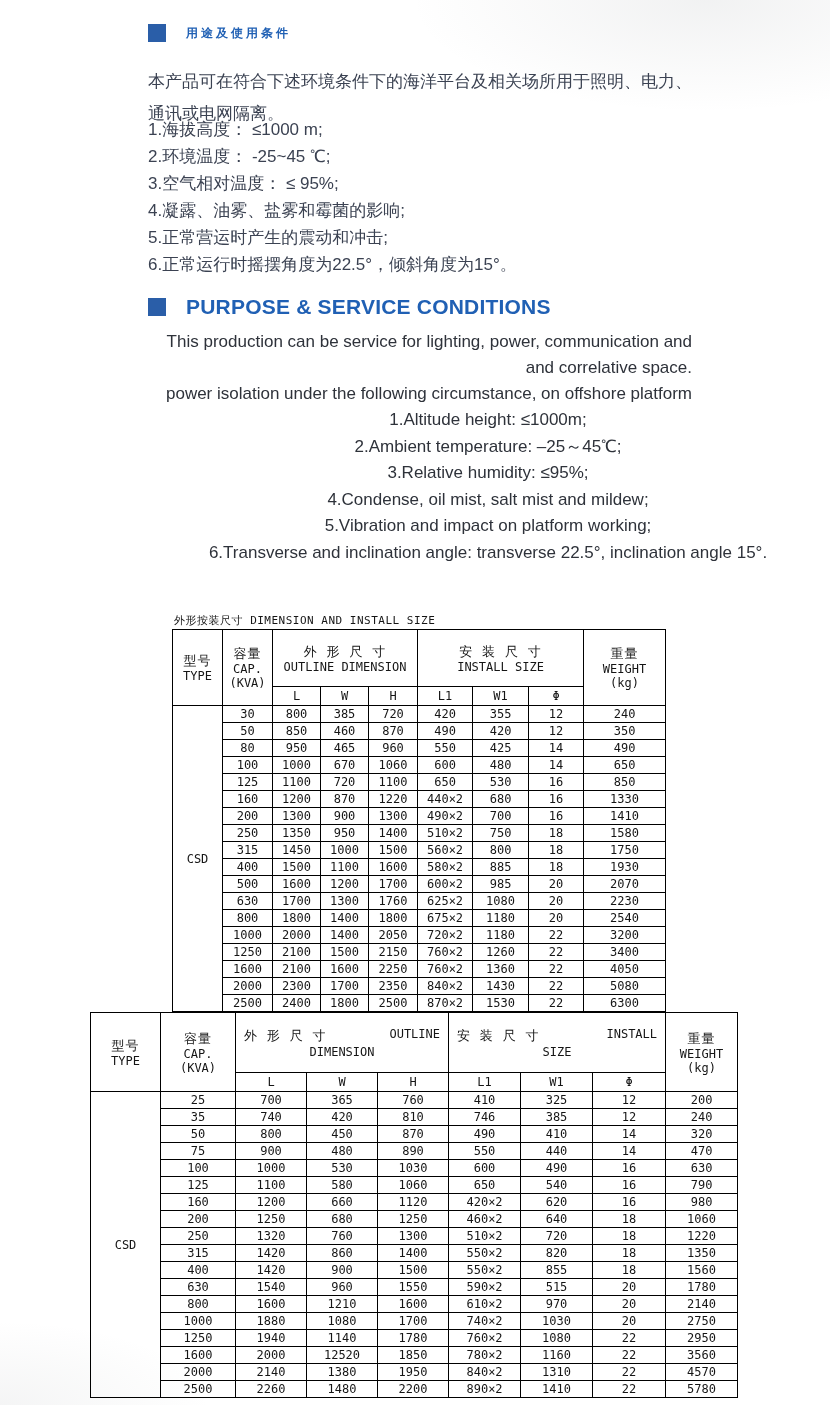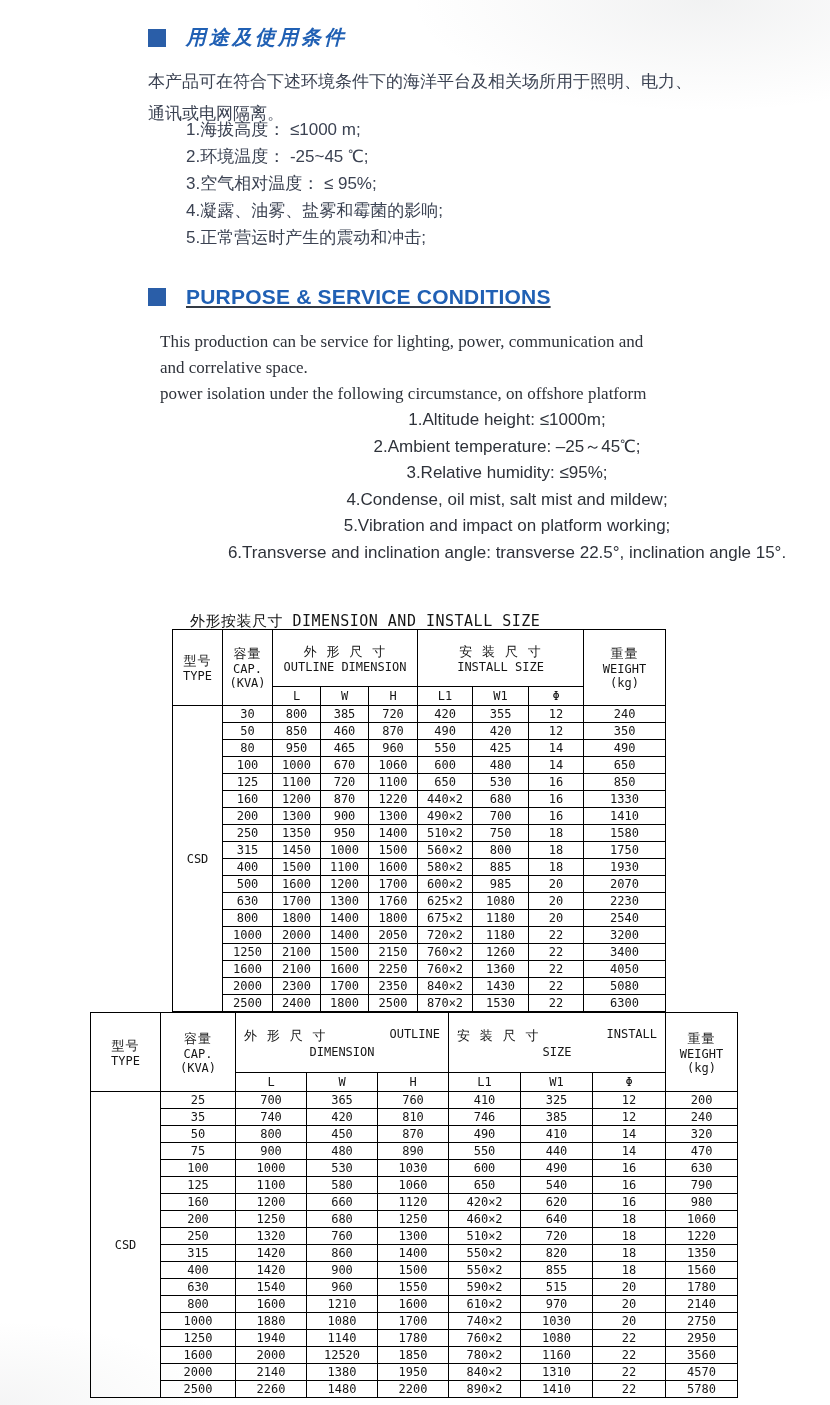--- a/index.html
+++ b/index.html
@@ -14,32 +14,32 @@
   .page{
     position:absolute;inset:0;
     background:
       radial-gradient(ellipse 420px 160px at 85% 0%, rgba(120,125,130,0.10), rgba(0,0,0,0) 70%),
       radial-gradient(ellipse 300px 120px at 0% 100%, rgba(120,125,130,0.08), rgba(0,0,0,0) 70%),
       #ffffff;
   }
   
   .sec-head{position:absolute;display:flex;align-items:center;gap:20px;}
   .bullet{width:18px;height:18px;background:#2a5ea8;flex:0 0 auto;}
-  .sec-head .t-cn{font-size:20px;font-weight:bold;color:#2060b4;letter-spacing:3px;font-style:italic;}
+  .sec-head .t-cn{font-size:12px;font-weight:bold;color:#2060b4;letter-spacing:3px;}
   .sec-head .t-en{font-size:21px;font-weight:bold;color:#2060b4;letter-spacing:0.2px;}
   
   .para{position:absolute;font-size:17px;color:#3b4252;}
-  .para .line{line-height:32px;font-family:Liberation Serif, serif;}
+  .para .line{line-height:32px;}
   .plist{position:absolute;font-size:17px;color:#3b4252;}
-  .plist .line{line-height:27px;margin-left:38px;}
+  .plist .line{line-height:27px;}
   .plist-en .line{line-height:26.5px;color:#2e323a;}
   .para-en .line{line-height:26px;color:#2e323a;}
   
   .tblwrap{position:absolute;font-family:"DejaVu Sans Mono","Liberation Mono",monospace;color:#151515;}
-  .tbl-title{font-size:15px;line-height:14px;margin:0 0 1px 18px;white-space:nowrap;letter-spacing:0.5px;}
+  .tbl-title{font-size:11px;line-height:14px;margin:0 0 1px 2px;white-space:nowrap;letter-spacing:0.5px;}
   table{border-collapse:collapse;table-layout:fixed;border-radius:28px;}
   th,td{border:1px solid #000;padding:0;text-align:center;font-weight:normal;overflow:hidden;}
   td{font-size:12px;height:16px;line-height:14px;}
   th{font-size:12px;}
   .hd-cn{font-size:13px;line-height:17px;letter-spacing:1px;}
   .hd-en{font-size:12px;line-height:14px;}
   tr.sub th{height:18px;font-size:12px;}
   .split{display:flex;justify-content:space-between;padding:0 8px;}
   .split .cn{font-size:13px;letter-spacing:1px;}
   .type-cell{font-size:12px;}
@@ -61,28 +61,29 @@
       <div class="line">通讯或电网隔离。</div>
     </div>
 
   <div class="plist" style="left:148px;top:116px;width:620px;">
 
   <div class="line">1.海拔高度： ≤1000 m;</div>
       <div class="line">2.环境温度： -25~45 ℃;</div>
       <div class="line">3.空气相对温度： ≤ 95%;</div>
       <div class="line">4.凝露、油雾、盐雾和霉菌的影响;</div>
       <div class="line">5.正常营运时产生的震动和冲击;</div>
+      <div class="line">6.正常运行时摇摆角度为22.5°，倾斜角度为15°。</div>
     </div>
 
-  <div class="sec-head" style="left:148px;top:285px;text-decoration:underline;">
+  <div class="sec-head" style="left:148px;top:295px;">
     <span class="bullet"></span>
     <span class="t-en">PURPOSE &amp; SERVICE CONDITIONS</span>
   </div>
 
-  <div class="para para-en" style="left:160px;top:329px;width:560px;">
+  <div class="para para-en" style="left:132px;top:329px;width:560px;text-align:right;">
 
   <div class="line">This production can be service for lighting, power, communication and</div>
       <div class="line">and correlative space.</div>
       <div class="line">power isolation under the following circumstance, on offshore platform</div>
     </div>
 
   <div class="plist plist-en" style="left:148px;top:407px;width:680px;text-align:center;">
 
   <div class="line">1.Altitude height: ≤1000m;</div>
       <div class="line">2.Ambient temperature: –25～45℃;</div>

